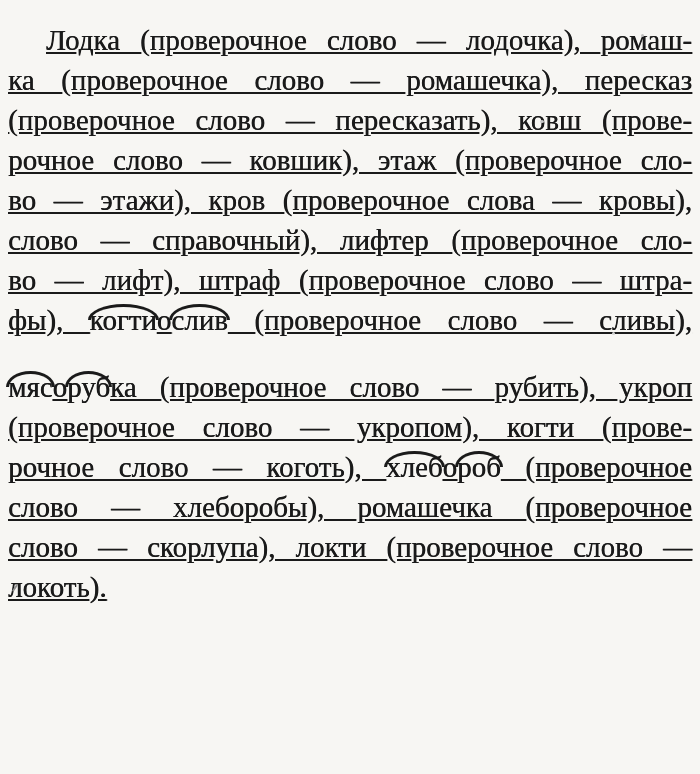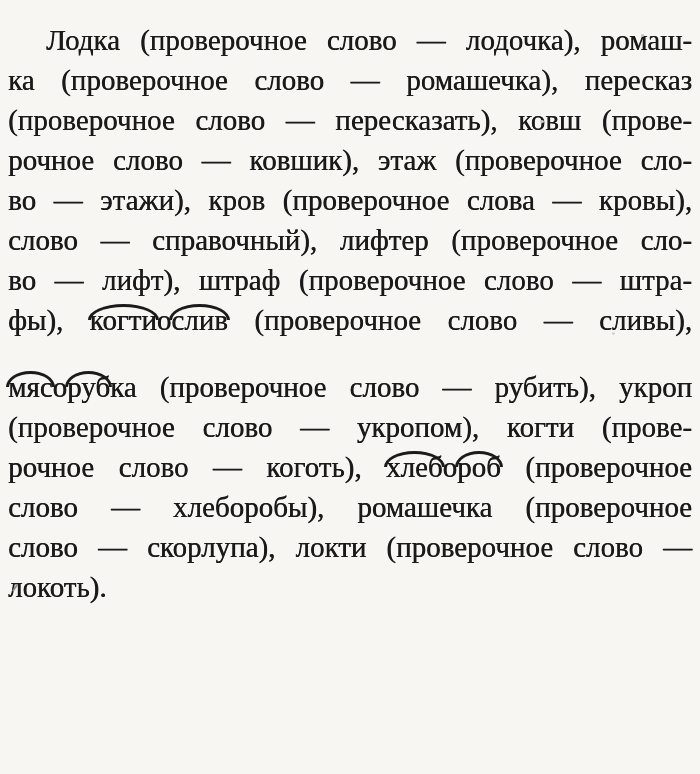--- a/index.html
+++ b/index.html
@@ -27,20 +27,21 @@
   .para.gap { margin-top: 27px; }
 
   .tl {
     font-size: 29px;
     line-height: 40px;
     height: 40px;
     text-align: justify;
     text-align-last: justify;
     text-shadow: 0.4px 0 0 currentColor;
     overflow: visible;
+    text-decoration: underline;
   }
   .tl.indent { padding-left: 38px; }
   .tl.lastline { text-align: center; text-align-last: left; }
 
   .arc {
     position: relative;
     display: inline-block;
   }
   .arc::before {
     content: "";

